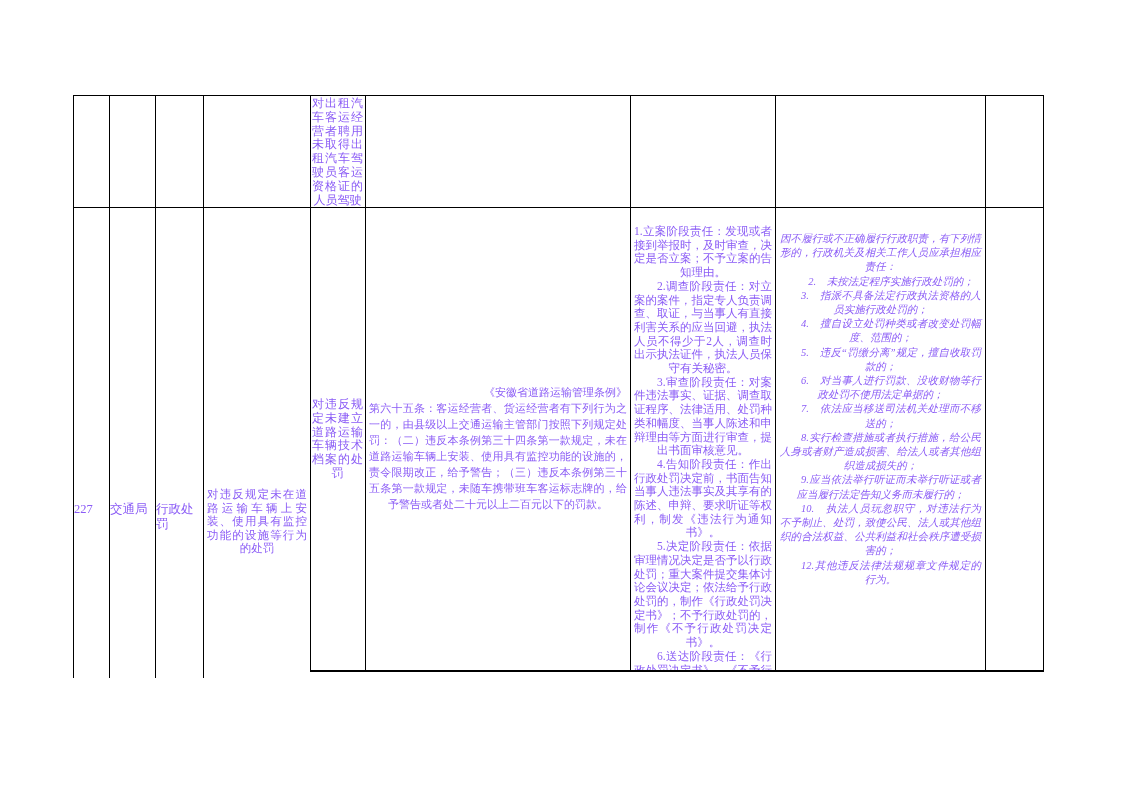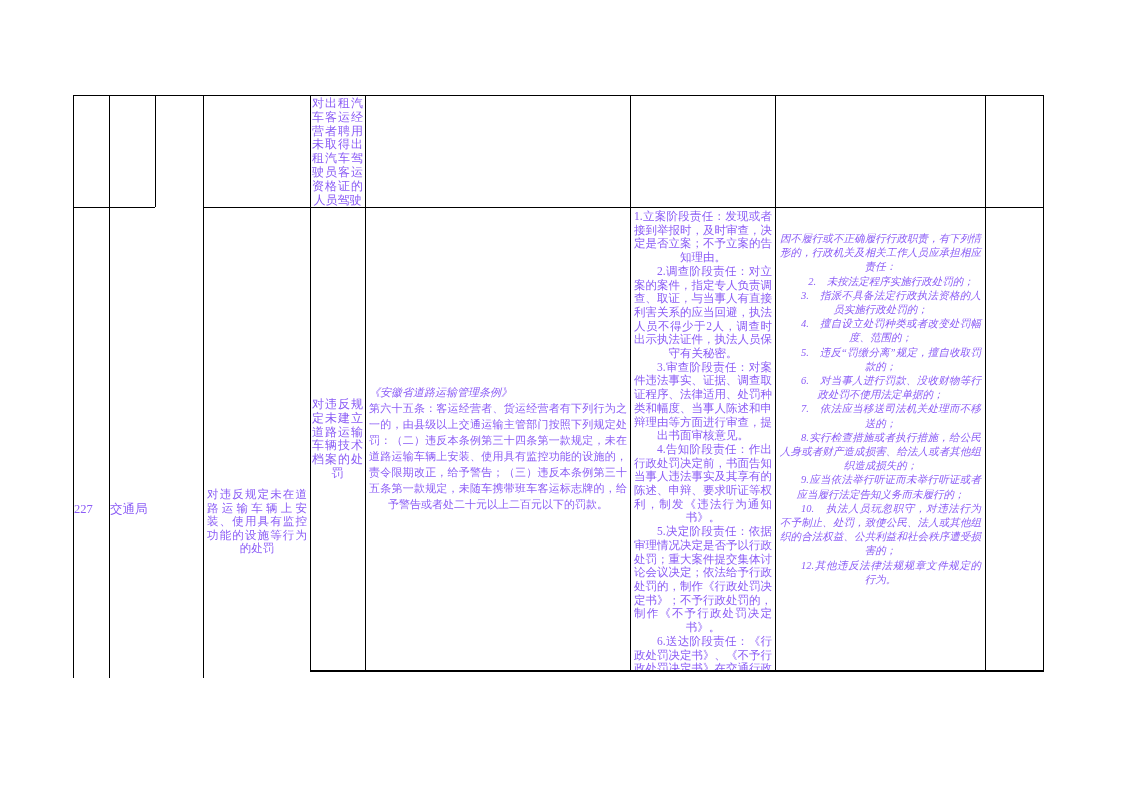--- a/index.html
+++ b/index.html
@@ -42,24 +42,24 @@
   .subitem-block{margin-top:190px;padding:0 2px 0 1px;
     font-size:12px;line-height:13.8px;
     text-align:justify;text-align-last:center;}
   
   .mid1{margin-top:294px;text-align:left;font-size:12.5px;line-height:15px;}
   .itemname{margin-top:280px;padding:0 3px;
     font-size:11.5px;line-height:13.5px;
     text-align:justify;text-align-last:center;}
   
   .legal{margin-top:176px;padding:0 3px;font-size:11px;line-height:16px;}
-  .legal .title{text-align:left;font-style:italic;}
+  .legal .title{text-align:right;}
   .legal .body{text-align:justify;text-align-last:center;}
   
-  .stages{padding:2px 3px 0 3px;font-size:11.5px;line-height:13.7px;}
+  .stages{padding:2px 3px 0 3px;font-size:11.5px;line-height:13.7px;margin-top:15px;}
   .stages p{margin:0;text-align:justify;text-align-last:center;text-indent:2em;}
   .stages p:first-child{text-indent:0;}
   
   .account{padding:24px 4px 0 4px;font-size:10.5px;line-height:14.2px;}
   .account p{margin:0;text-align:justify;text-align-last:center;font-style:italic;}
   .account p.item{text-indent:2em;}
 </style>
 </head>
 <body>
 
@@ -75,20 +75,23 @@
   <div class="cell r1 c6"></div>
   <div class="cell r1 c7"></div>
   <div class="cell r1 c8"></div>
   <div class="cell r1 c9"></div>
 
   <div class="cell r2 c1 open">
     <div class="mid1">227</div>
   </div>
   <div class="cell r2 c2 open">
     <div class="mid1">交通局</div>
+  </div>
+  <div class="cell r2 c3 open">
+    <div class="mid1">行政处罚</div>
   </div>
   <div class="cell r2 c5 bb">
     <div class="subitem-block">对违反规定未建立道路运输车辆技术档案的处罚</div>
   </div>
   <div class="cell r2 c4 open">
     <div class="itemname">对违反规定未在道路运输车辆上安装、使用具有监控功能的设施等行为的处罚</div>
   </div>
   <div class="cell r2 c6 bb">
     <div class="legal">
       <div class="title">《安徽省道路运输管理条例》</div>

